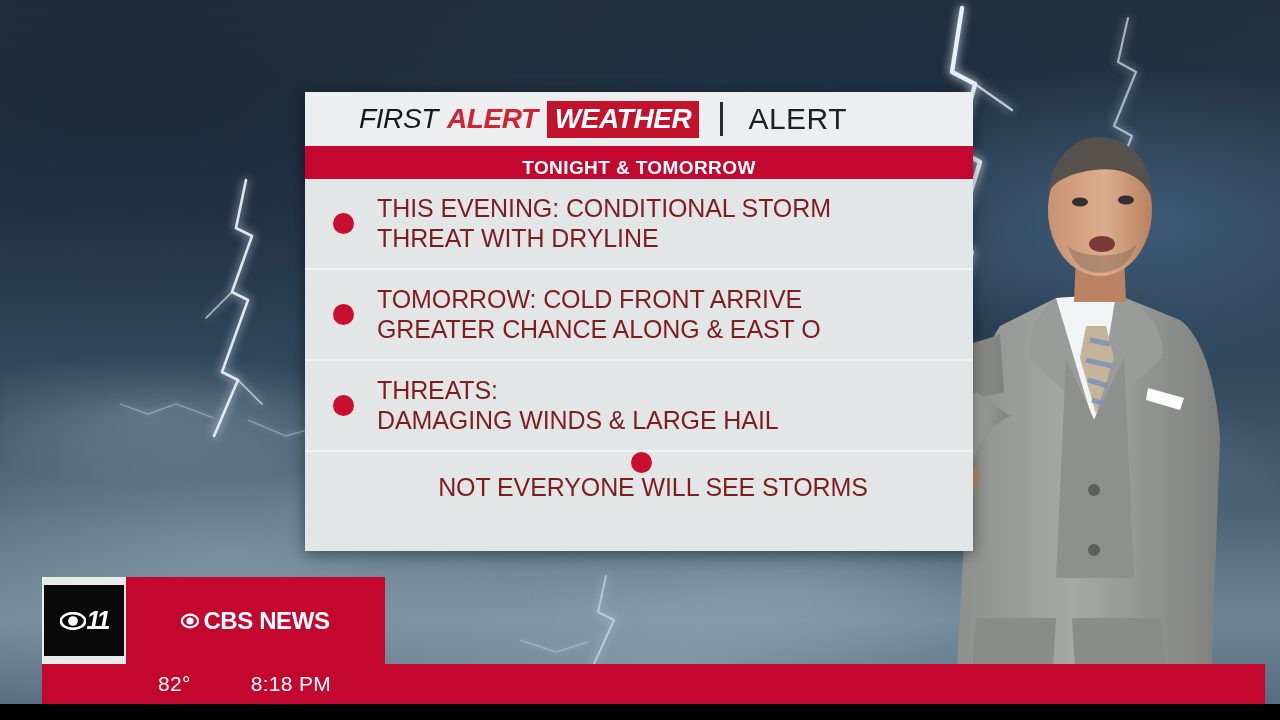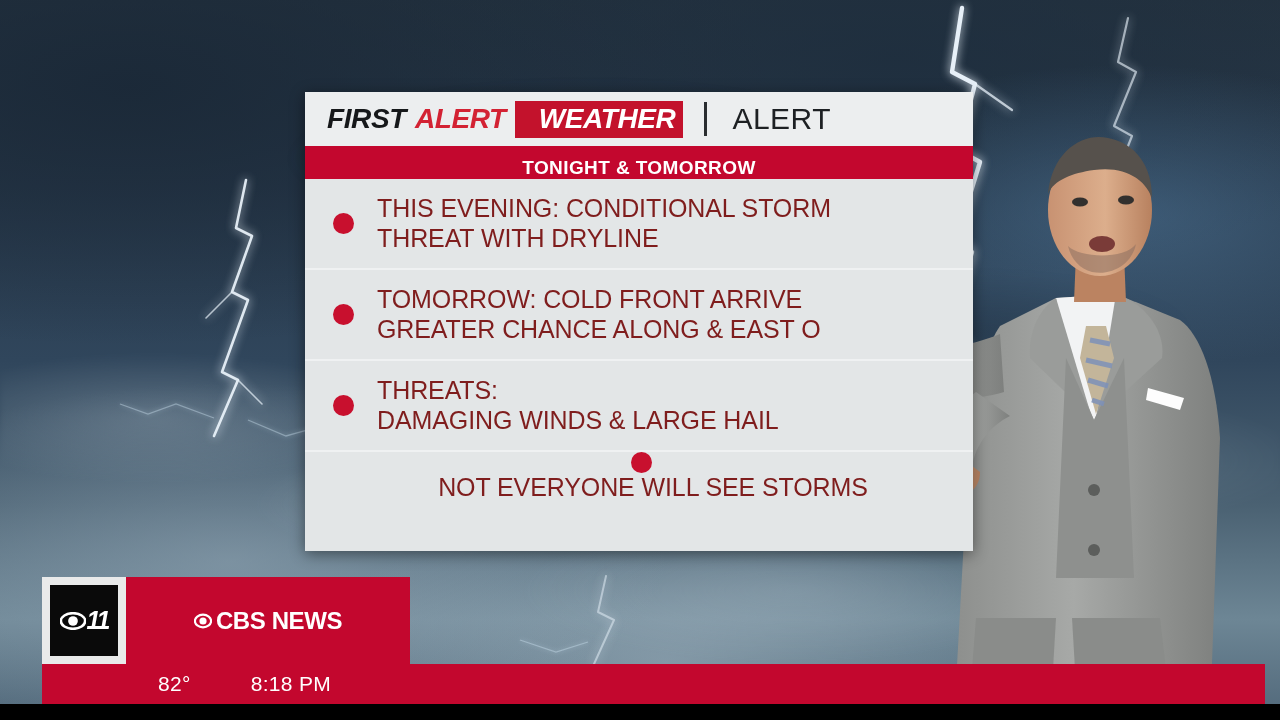--- a/index.html
+++ b/index.html
@@ -40,30 +40,31 @@
     position:absolute; left:305px; top:92px; width:668px; height:459px;
     background:#e3e6e7;
     box-shadow:0 3px 14px rgba(0,0,0,.45);
   }
   #panel-header {
     height:54px; background:#eceeef;
     display:flex; align-items:center; padding-left:22px; gap:15px;
   }
   .fa-lockup { display:flex; align-items:center; gap:9px; }
   .fa-first {
-    font-size:28px; font-weight:bold; font-style:italic; color:#16181a;
+    font-size:28px; font-weight:normal; font-style:italic; color:#16181a;
     letter-spacing:-.4px;
+    margin-left:32px;
   }
   .fa-alert {
     font-size:28px; font-weight:bold; font-style:italic; color:#d32233;
     letter-spacing:-.4px;
   }
   .fa-weather {
     font-size:28px; font-weight:bold; font-style:italic; color:#ffffff;
-    background:#c3122c; padding:2px 8px 3px 24px; letter-spacing:-.4px;
+    background:#c3122c; padding:2px 8px 3px 8px; letter-spacing:-.4px;
   }
   .hdr-divider { width:3px; height:34px; background:#2a2d30; margin:0 10px 0 6px; }
   .hdr-alert { font-size:30px; color:#1d2023; letter-spacing:.5px; }
 
   #subheader {
     height:33px; background:#c3072e;
     display:flex; align-items:flex-end; justify-content:center;
   }
   #subheader span {
     color:#fff; font-size:19px; font-weight:bold; letter-spacing:.4px;
@@ -85,27 +86,27 @@
     letter-spacing:-.1px; white-space:pre-line;
   }
 
   
   #bug { position:absolute; left:42px; top:577px; display:flex; height:87px; }
   #bug-mark {
     width:84px; height:87px; background:#e9eaea;
     display:flex; align-items:center; justify-content:center;
   }
   #bug-mark-inner {
-    width:68px; height:71px; background:#0a0a0a;
+    width:80px; height:71px; background:#0a0a0a;
     display:flex; align-items:center; justify-content:center; gap:1px;
   }
   .cbs-eye { width:26px; height:18px; }
   .bug-11 { color:#fff; font-size:25px; font-weight:bold; font-style:italic; letter-spacing:-2px; }
   #bug-text {
-    width:284px; background:#c3072e; display:flex;
+    width:259px; background:#c3072e; display:flex;
     flex-direction:row; align-items:center; justify-content:center; padding-bottom:3px;
   }
   #bug-line1 { display:flex; align-items:center; gap:4px; margin-top:4px; }
   #bug-line1 .txt { color:#fff; font-size:24px; font-weight:bold; letter-spacing:-.4px; }
   #bug-line2 { color:#fff; font-size:35px; letter-spacing:2px; line-height:1; margin-top:-2px; }
 
   
   #ticker {
     position:absolute; left:42px; top:664px; width:1223px; height:40px;
     background:#c3072e; display:flex; align-items:center; padding-left:116px; gap:60px;

